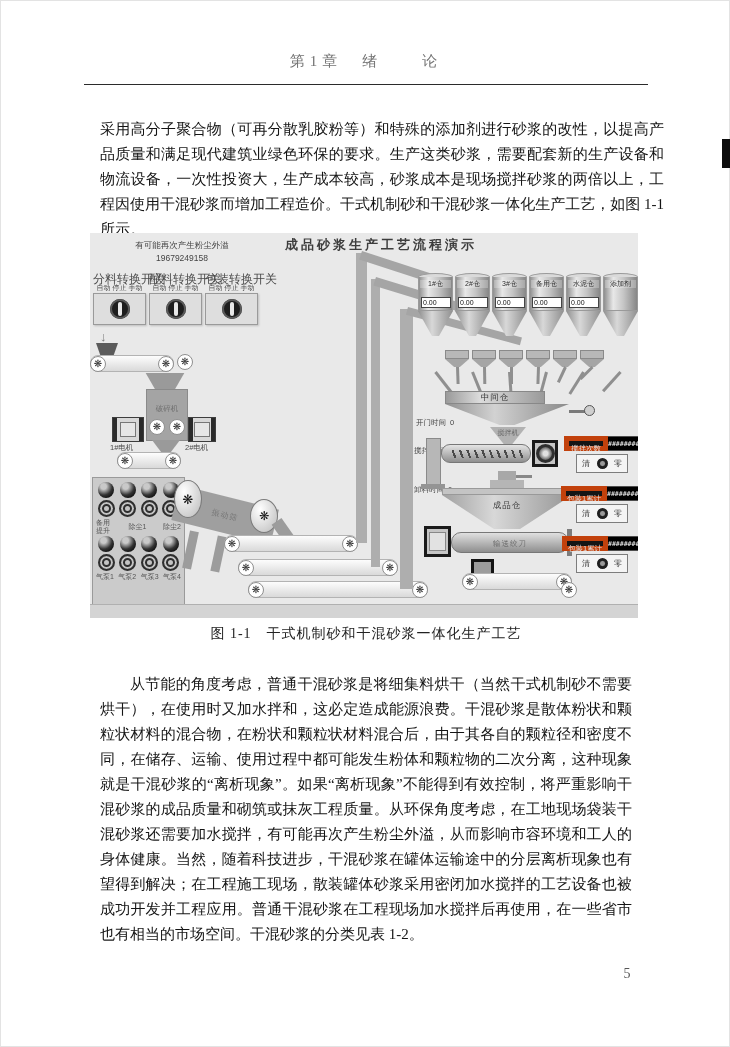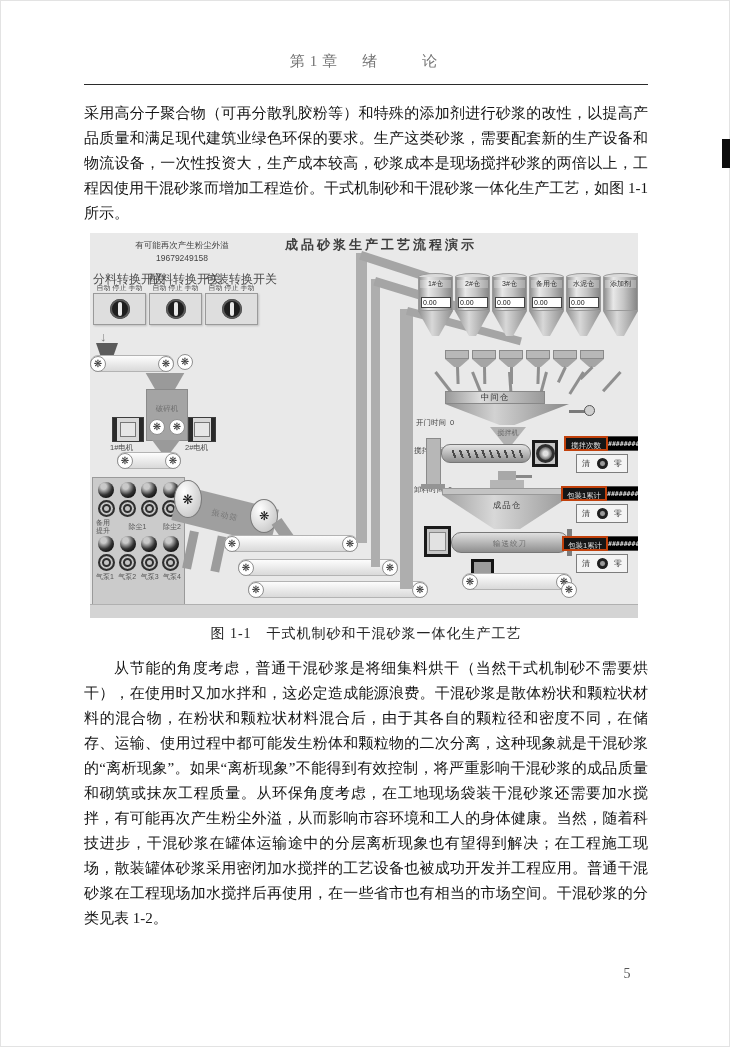--- a/index.html
+++ b/index.html
@@ -2,21 +2,21 @@
 <html><head>
 <meta charset="utf-8">
 <style>
   html,body{margin:0;padding:0;background:#ffffff;}
   .page{position:relative;width:730px;height:1047px;background:#ffffff;overflow:hidden;
         font-family:"Liberation Serif","DejaVu Serif",serif;color:#1c1c1c;
         box-shadow:inset 0 0 0 1px #e3e3e3;}
   .hdr{position:absolute;left:84px;top:52px;width:564px;text-align:center;
        font-size:15px;letter-spacing:5px;color:#737373;}
   .hdr-rule{position:absolute;left:84px;top:84px;width:564px;height:1px;background:#2b2b2b;}
-  .para{font-size:15px;line-height:25px;text-align:justify;color:#141414;margin:0;}
+  .para{font-size:15px;line-height:25px;text-align:justify;color:#141414;margin:16px;}
   .p1{position:absolute;left:84px;top:101px;width:564px;}
   .flow{position:absolute;left:84px;top:656px;width:564px;}
   .indent{text-indent:2em;}
   .caption{position:absolute;left:84px;top:625px;width:564px;text-align:center;
            font-size:14px;color:#222;letter-spacing:1px;}
   .pageno{position:absolute;left:612px;top:966px;width:30px;text-align:center;
           font-size:14px;color:#555;}
   .scan-mark{position:absolute;left:722px;top:139px;width:8px;height:29px;background:#0d0d0d;}
 
   
@@ -131,21 +131,21 @@
              clip-path:polygon(0 0,100% 0,60% 100%,40% 100%);
              font-size:8.5px;line-height:20px;text-align:center;color:#3d3d3d;letter-spacing:1px;}
   .screw-tube{left:361px;top:299px;width:118px;height:21px;border:1px solid #777;border-radius:10px;
               background:linear-gradient(#e0e0e0,#8f8f8f);font-size:7.5px;line-height:21px;
               text-align:center;color:#6d6d6d;letter-spacing:1px;box-sizing:border-box;}
   .flange{left:477px;top:296px;width:5px;height:27px;background:#7d7d7d;}
   .drop-box{left:381px;top:326px;width:23px;height:24px;border:3px solid #141414;background:#9c9c9c;box-sizing:border-box;}
 
   .ctr{position:absolute;display:flex;}
   .ctr-label{background:#151515;color:#e3e3e3;font-size:7.5px;line-height:15px;text-align:center;
-             border:2px solid #c2410c;box-sizing:border-box;height:15px;}
+             border:5px solid #c2410c;box-sizing:border-box;height:15px;}
   .ctr-disp{background:#000;color:#fff;font-family:"DejaVu Sans Mono","Liberation Mono",monospace;
             font-size:6.5px;line-height:15px;text-align:center;border:1px solid #4f4f4f;
             border-left:none;box-sizing:border-box;height:15px;}
   .clr-btn{position:absolute;width:52px;height:19px;background:#f4f4f4;border:1px solid #7d7d7d;
            display:flex;align-items:center;justify-content:space-between;padding:0 5px;
            font-size:8px;color:#333;box-sizing:border-box;}
   .clr-knob{width:11px;height:11px;border-radius:50%;
             background:radial-gradient(#9a9a9a 25%,#1f1f1f 40% 70%,#6e6e6e 75%);}
   .fig-footer{left:0;top:371px;width:548px;height:14px;background:#d4d4d4;border-top:1px solid #b0b0b0;}
 </style>

